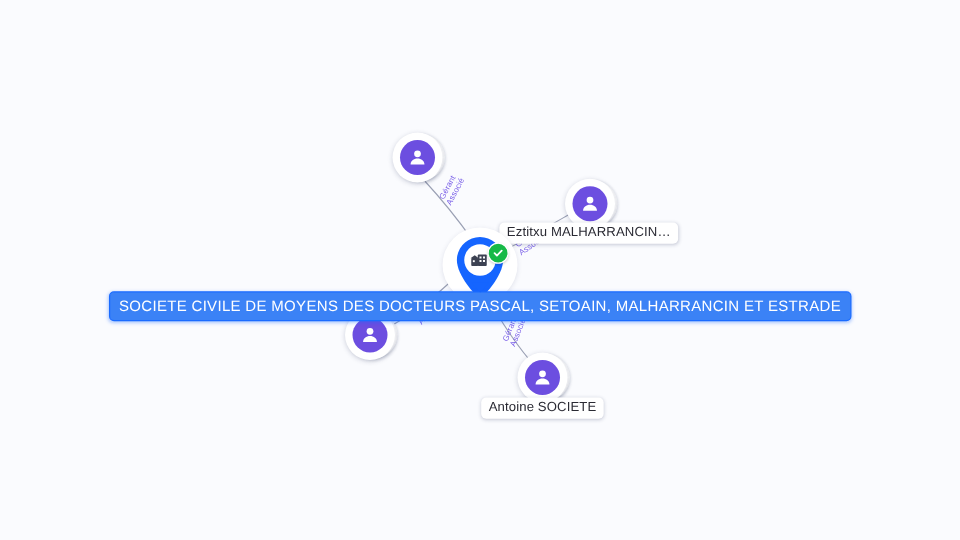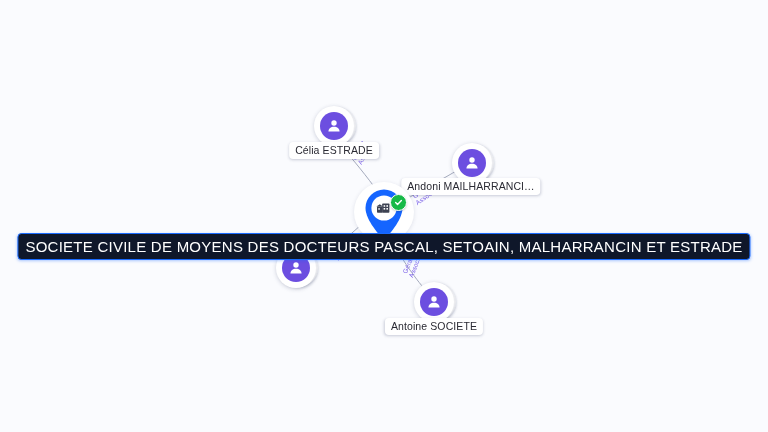--- a/index.html
+++ b/index.html
@@ -89,25 +89,25 @@
     display:flex;align-items:center;justify-content:center;
     box-shadow:0 1px 2px rgba(0,0,0,.18);
   }
 
   
   .company-pill-wrap{
     position:absolute;
     transform:translateX(-50%);
   }
   .company-pill{
-    background:#0f172a;
+    background:#3b82f6;
     border:1px solid #1a6bff;
     border-radius:4px;
     color:#ffffff;
-    font-size:15px;
+    font-size:12px;
     letter-spacing:.25px;
     padding:4px 7px 4px 7px;
     white-space:nowrap;
     box-shadow:0 1px 3px rgba(21,101,255,.35);
   }
   .pill-pointer{
     position:absolute;
     left:50%;top:-7px;
     transform:translateX(-50%);
     width:0;height:0;
@@ -154,37 +154,36 @@
       <div class="person-ring">
         <div class="person-avatar" style="background: rgb(108, 78, 224);">
           <svg width="18" height="18" viewBox="0 0 24 24" fill="#ffffff">
             <circle cx="12" cy="8" r="3.6"></circle>
             <path d="M4.6 19.4c0-3.9 3.3-6.4 7.4-6.4s7.4 2.5 7.4 6.4z"></path>
           </svg>
         </div>
       </div>
     </div>
   </div>
-  <div class="person-chip" style="left:334px;top:142px;">Célia ESTRADE</div>
 
   <div class="person-node" style="left:472px;top:163px;">
     <div class="person-stack">
       <div class="stack-ghost g1"></div>
       <div class="stack-ghost g2"></div>
       <div class="person-ring">
         <div class="person-avatar" style="background: rgb(108, 78, 224);">
           <svg width="18" height="18" viewBox="0 0 24 24" fill="#ffffff">
             <circle cx="12" cy="8" r="3.6"></circle>
             <path d="M4.6 19.4c0-3.9 3.3-6.4 7.4-6.4s7.4 2.5 7.4 6.4z"></path>
           </svg>
         </div>
       </div>
     </div>
   </div>
-  <div class="person-chip" style="left:471px;top:178px;">Andoni MAILHARRANCI…</div>
+  <div class="person-chip" style="left:471px;top:178px;">Eztitxu MALHARRANCIN…</div>
 
   <div class="person-node" style="left:296px;top:268px;">
     <div class="person-stack">
       <div class="stack-ghost g1"></div>
       <div class="stack-ghost g2"></div>
       <div class="person-ring">
         <div class="person-avatar" style="background: rgb(108, 78, 224);">
           <svg width="18" height="18" viewBox="0 0 24 24" fill="#ffffff">
             <circle cx="12" cy="8" r="3.6"></circle>
             <path d="M4.6 19.4c0-3.9 3.3-6.4 7.4-6.4s7.4 2.5 7.4 6.4z"></path>

